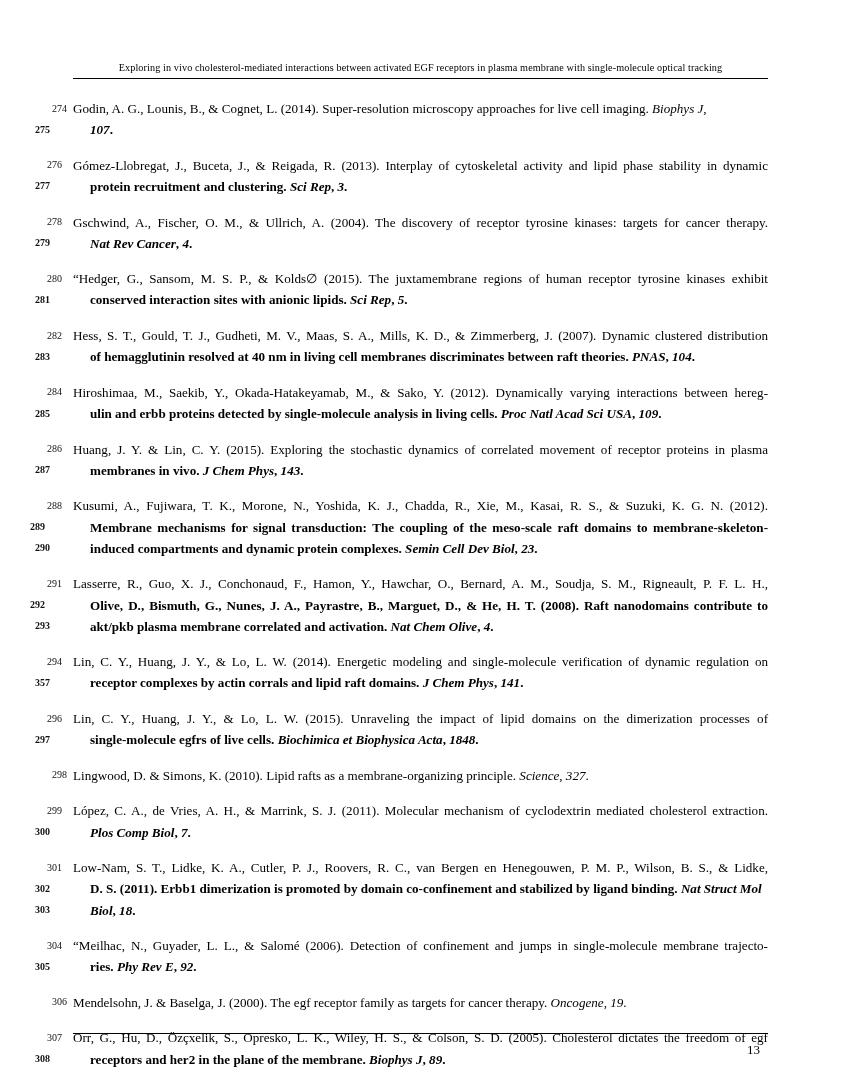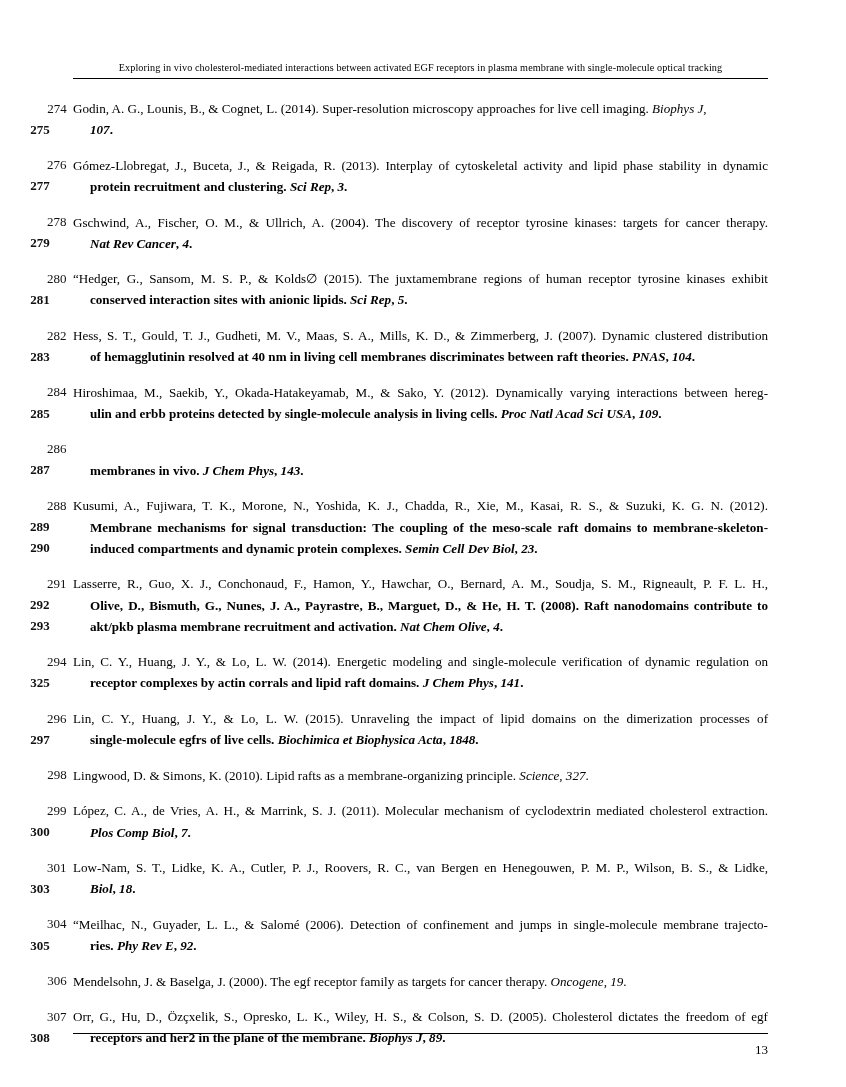--- a/index.html
+++ b/index.html
@@ -70,22 +70,22 @@
   .line.j {
     text-align: justify;
     text-align-last: justify;
     white-space: normal;
   }
   .lineno {
     position: absolute;
     left: -26px;
     top: 5.5px;
     width: 20px;
-    text-align: center;
-    font-size: 13px;
+    text-align: right;
+    font-size: 10px;
     line-height: 9px;
     color: #111;
     font-family: "Liberation Serif", "DejaVu Serif", serif;
   }
   .line.cont .lineno {
     left: -43px;
   }
   i, .it {
     font-style: italic;
   }
@@ -94,21 +94,21 @@
   .footer-rule {
     position: absolute;
     left: 73px;
     top: 1033px;
     width: 695px;
     height: 1.2px;
     background: #000;
   }
   .pageno {
     position: absolute;
-    left: 73px;
+    left: 65px;
     top: 1041px;
     width: 695px;
     text-align: right;
     font-size: 13.1px;
     line-height: 17px;
   }
 </style>
 </head>
 <body>
 
@@ -137,50 +137,51 @@
       </div>
       <div class="ref">
         <div class="line j"><span class="lineno">282</span><span>Hess, S. T., Gould, T. J., Gudheti, M. V., Maas, S. A., Mills, K. D., &amp; Zimmerberg, J. (2007). Dynamic clustered distribution</span></div>
         <div class="line cont"><span class="lineno">283</span><span>of hemagglutinin resolved at 40 nm in living cell membranes discriminates between raft theories. </span><i>PNAS</i><span>, </span><i>104</i><span>.</span></div>
       </div>
       <div class="ref">
         <div class="line j"><span class="lineno">284</span><span>Hiroshimaa, M., Saekib, Y., Okada-Hatakeyamab, M., &amp; Sako, Y. (2012).  Dynamically varying interactions between hereg-</span></div>
         <div class="line cont"><span class="lineno">285</span><span>ulin and erbb proteins detected by single-molecule analysis in living cells. </span><i>Proc Natl Acad Sci USA</i><span>, </span><i>109</i><span>.</span></div>
       </div>
       <div class="ref">
-        <div class="line j"><span class="lineno">286</span></div>
+        <div class="line j"><span class="lineno">286</span><span>Huang, J. Y. &amp; Lin, C. Y. (2015).  Exploring the stochastic dynamics of correlated movement of receptor proteins in plasma</span></div>
         <div class="line cont"><span class="lineno">287</span><span>membranes in vivo. </span><i>J Chem Phys</i><span>, </span><i>143</i><span>.</span></div>
       </div>
       <div class="ref">
         <div class="line j"><span class="lineno">288</span><span>Kusumi, A., Fujiwara, T. K., Morone, N., Yoshida, K. J., Chadda, R., Xie, M., Kasai, R. S., &amp; Suzuki, K. G. N. (2012).</span></div>
         <div class="line cont j"><span class="lineno">289</span><span>Membrane mechanisms for signal transduction:  The coupling of the meso-scale raft domains to membrane-skeleton-</span></div>
         <div class="line cont"><span class="lineno">290</span><span>induced compartments and dynamic protein complexes. </span><i>Semin Cell Dev Biol</i><span>, </span><i>23</i><span>.</span></div>
       </div>
       <div class="ref">
         <div class="line j"><span class="lineno">291</span><span>Lasserre, R., Guo, X. J., Conchonaud, F., Hamon, Y., Hawchar, O., Bernard, A. M., Soudja, S. M., Rigneault, P. F. L. H.,</span></div>
         <div class="line cont j"><span class="lineno">292</span><span>Olive, D., Bismuth, G., Nunes, J. A., Payrastre, B., Marguet, D., &amp; He, H. T. (2008).  Raft nanodomains contribute to</span></div>
-        <div class="line cont"><span class="lineno">293</span><span>akt/pkb plasma membrane recruitment and activation. </span><i>Nat Chem Olive</i><span>, </span><i>4</i><span>.</span></div>
+        <div class="line cont"><span class="lineno">293</span><span>akt/pkb plasma membrane correlated and activation. </span><i>Nat Chem Olive</i><span>, </span><i>4</i><span>.</span></div>
       </div>
       <div class="ref">
         <div class="line j"><span class="lineno">294</span><span>Lin, C. Y., Huang, J. Y., &amp; Lo, L. W. (2014).  Energetic modeling and single-molecule verification of dynamic regulation on</span></div>
-        <div class="line cont"><span class="lineno">325</span><span>receptor complexes by actin corrals and lipid raft domains. </span><i>J Chem Phys</i><span>, </span><i>141</i><span>.</span></div>
+        <div class="line cont"><span class="lineno">357</span><span>receptor complexes by actin corrals and lipid raft domains. </span><i>J Chem Phys</i><span>, </span><i>141</i><span>.</span></div>
       </div>
       <div class="ref">
         <div class="line j"><span class="lineno">296</span><span>Lin, C. Y., Huang, J. Y., &amp; Lo, L. W. (2015).  Unraveling the impact of lipid domains on the dimerization processes of</span></div>
         <div class="line cont"><span class="lineno">297</span><span>single-molecule egfrs of live cells. </span><i>Biochimica et Biophysica Acta</i><span>, </span><i>1848</i><span>.</span></div>
       </div>
       <div class="ref">
         <div class="line"><span class="lineno">298</span><span>Lingwood, D. &amp; Simons, K. (2010). Lipid rafts as a membrane-organizing principle. </span><i>Science</i><span>, </span><i>327</i><span>.</span></div>
       </div>
       <div class="ref">
         <div class="line j"><span class="lineno">299</span><span>López, C. A., de Vries, A. H., &amp; Marrink, S. J. (2011). Molecular mechanism of cyclodextrin mediated cholesterol extraction.</span></div>
         <div class="line cont"><span class="lineno">300</span><i>Plos Comp Biol</i><span>, </span><i>7</i><span>.</span></div>
       </div>
       <div class="ref">
         <div class="line j"><span class="lineno">301</span><span>Low-Nam, S. T., Lidke, K. A., Cutler, P. J., Roovers, R. C., van Bergen en Henegouwen, P. M. P., Wilson, B. S., &amp; Lidke,</span></div>
+        <div class="line cont"><span class="lineno">302</span><span>D. S. (2011). Erbb1 dimerization is promoted by domain co-confinement and stabilized by ligand binding. </span><i>Nat Struct Mol</i></div>
         <div class="line cont"><span class="lineno">303</span><i>Biol</i><span>, </span><i>18</i><span>.</span></div>
       </div>
       <div class="ref">
         <div class="line j"><span class="lineno">304</span><span>“Meilhac, N., Guyader, L. L., &amp; Salomé (2006). Detection of confinement and jumps in single-molecule membrane trajecto-</span></div>
         <div class="line cont"><span class="lineno">305</span><span>ries. </span><i>Phy Rev E</i><span>, </span><i>92</i><span>.</span></div>
       </div>
       <div class="ref">
         <div class="line"><span class="lineno">306</span><span>Mendelsohn, J. &amp; Baselga, J. (2000).  The egf receptor family as targets for cancer therapy. </span><i>Oncogene</i><span>, </span><i>19</i><span>.</span></div>
       </div>
       <div class="ref">

